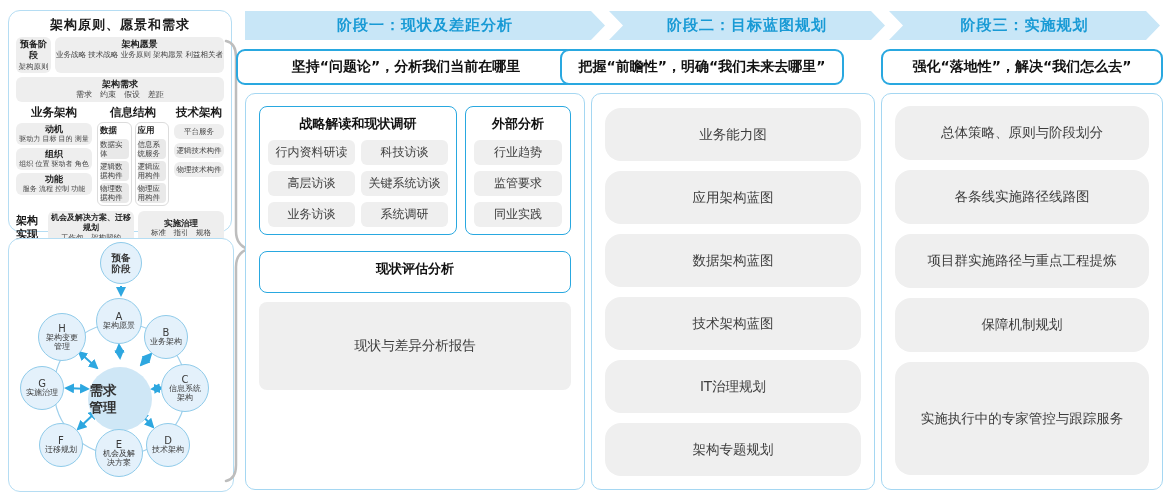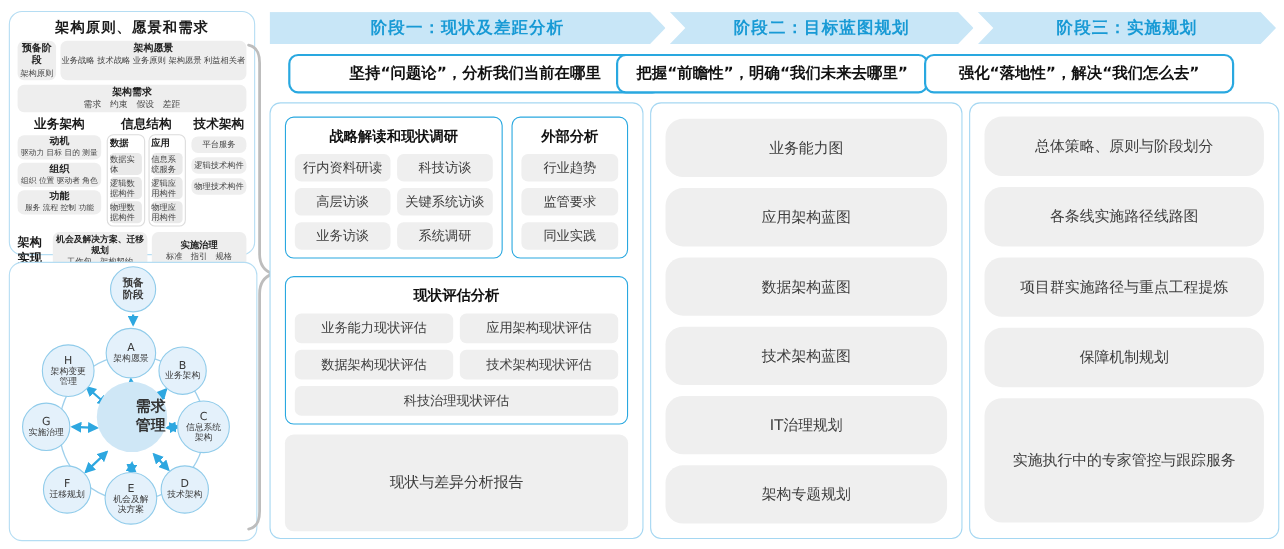--- a/index.html
+++ b/index.html
@@ -32,22 +32,22 @@
   .realize-lab{width:28px;font-weight:bold;font-size:11px;color:#1a1a1a;display:flex;align-items:center;line-height:1.2;}
   .realize-bx{flex:1;padding:2px 2px;display:flex;flex-direction:column;justify-content:center;}
   .realize-bx .bx-title{font-size:8px;}
   
   #lp-adm{left:8px;top:238px;width:226px;height:254px;}
   .adm-node{position:absolute;border-radius:50%;background:#e4f1fb;border:1.5px solid #8fcbea;
             display:flex;flex-direction:column;align-items:center;justify-content:center;
             text-align:center;line-height:1.1;box-sizing:border-box;}
   .adm-letter{font-size:10px;color:#3a3a3a;}
   .adm-label{font-size:8px;color:#3a3a3a;width:35px;}
-  .adm-center{position:absolute;left:79px;top:108px;width:64px;height:64px;border-radius:50%;
-              background:#cfe7f6;display:flex;align-items:center;justify-content:flex-end;text-align:center;}
+  .adm-center{position:absolute;left:79px;top:128px;width:64px;height:64px;border-radius:50%;
+              background:#cfe7f6;display:flex;align-items:center;justify-content:flex-start;text-align:center;}
   .adm-center span{font-size:13.5px;font-weight:bold;color:#333;width:30px;line-height:1.25;}
   .adm-prep-label{font-size:9.5px;font-weight:bold;color:#3a3a3a;width:22px;line-height:1.2;}
   
   #brace{position:absolute;left:218px;top:35px;}
   
   .band-seg{position:absolute;top:11px;height:29px;background:#c8e6f7;display:flex;align-items:center;justify-content:center;}
   .band-seg span{font-size:15px;font-weight:bold;color:#189ad5;letter-spacing:1px;}
   .seg-first{clip-path:polygon(0 0,calc(100% - 14px) 0,100% 50%,calc(100% - 14px) 100%,0 100%);}
   .seg-mid{clip-path:polygon(0 0,calc(100% - 14px) 0,100% 50%,calc(100% - 14px) 100%,0 100%,14px 50%);}
   
@@ -217,27 +217,27 @@
   <div class="band-seg seg-first" style="left:245px;width:360px">
     <span>阶段一：现状及差距分析</span>
   </div>
   <div class="band-seg seg-mid" style="left:609px;width:276px">
     <span>阶段二：目标蓝图规划</span>
   </div>
   <div class="band-seg seg-mid" style="left:889px;width:271px">
     <span>阶段三：实施规划</span>
   </div>
 
-  <div class="subtitle" style="left:262px;width:340px">
+  <div class="subtitle" style="left:236px;width:340px">
     <span>坚持“问题论”，分析我们当前在哪里</span>
   </div>
   <div class="subtitle" style="left:560px;width:284px">
     <span>把握“前瞻性”，明确“我们未来去哪里”</span>
   </div>
-  <div class="subtitle" style="left:840px;width:282px">
+  <div class="subtitle" style="left:881px;width:282px">
     <span>强化“落地性”，解决“我们怎么去”</span>
   </div>
 
   <div class="pcol" id="pcol-1">
     <div class="p1-toprow">
       <div class="bluebox p1-g1">
         <h3>战略解读和现状调研</h3>
         <div class="grid2">
           <div class="gitem">行内资料研读</div>
           <div class="gitem">科技访谈</div>
@@ -251,27 +251,20 @@
         <h3>外部分析</h3>
         <div class="stack">
           <div class="gitem">行业趋势</div>
           <div class="gitem">监管要求</div>
           <div class="gitem">同业实践</div>
         </div>
       </div>
     </div>
     <div class="bluebox mt8">
       <h3>现状评估分析</h3>
-      <div class="grid2">
-        <div class="gitem tallrow">业务能力现状评估</div>
-        <div class="gitem tallrow">应用架构现状评估</div>
-        <div class="gitem tallrow">数据架构现状评估</div>
-        <div class="gitem tallrow">技术架构现状评估</div>
-        <div class="gitem tallrow span2">科技治理现状评估</div>
-      </div>
     </div>
     <div class="gitem p1-report">现状与差异分析报告</div>
   </div>
 
   <div class="pcol" id="pcol-2">
     <div class="bigitem h53">业务能力图</div>
     <div class="bigitem h53">应用架构蓝图</div>
     <div class="bigitem h53">数据架构蓝图</div>
     <div class="bigitem h53">技术架构蓝图</div>
     <div class="bigitem h53">IT治理规划</div>

